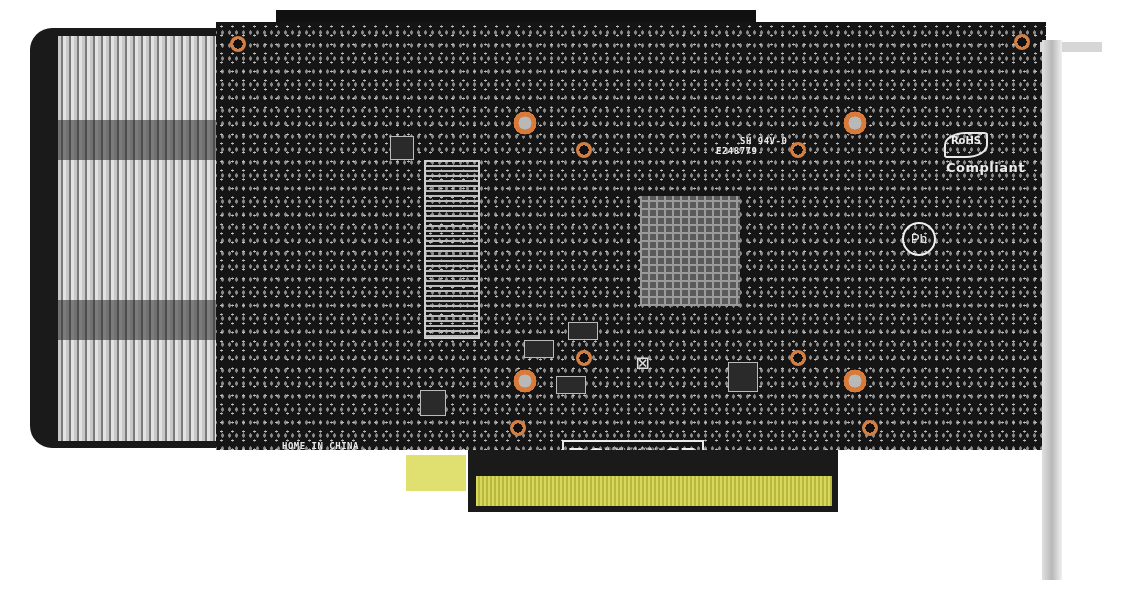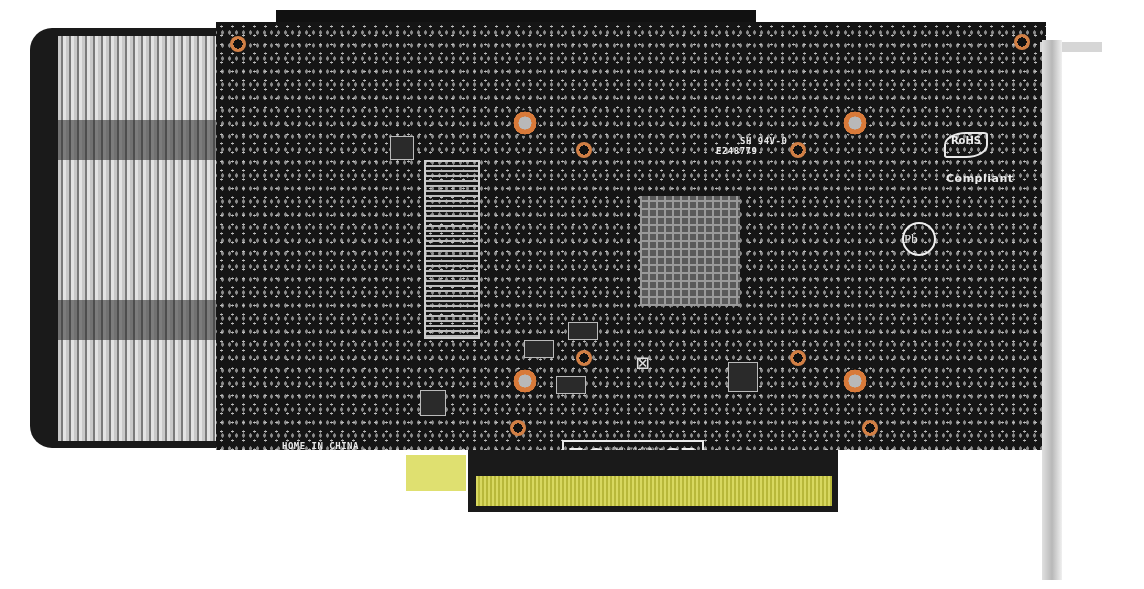--- a/index.html
+++ b/index.html
@@ -28,21 +28,21 @@
   .mem-slot{left:424px;top:160px;width:52px;height:175px;border:2px solid #cfcfcf;
     background:repeating-linear-gradient(0deg,#bbb 0 2px,transparent 2px 5px);}
   .label{color:#eaeaea;font-size:9px;letter-spacing:.5px;white-space:nowrap;font-weight:bold;}
   .fcc-box{left:562px;top:440px;width:138px;height:38px;border:2px solid #eaeaea;}
   .fcc-logo{left:567px;top:444px;font-size:26px;font-weight:bold;color:#eee;font-family:"DejaVu Sans",sans-serif;}
   .ce-logo{left:662px;top:444px;font-size:24px;font-weight:bold;color:#eee;font-family:"DejaVu Sans",sans-serif;}
   .fcc-text{left:600px;font-size:6px;color:#eaeaea;}
   .rohs{left:944px;top:132px;width:40px;height:22px;border:2px solid #e8e8e8;border-radius:50% 10% 50% 10%;
     color:#eee;font-size:10px;font-family:"DejaVu Sans",sans-serif;text-align:center;line-height:13px;font-weight:bold;}
   .pb{left:902px;top:222px;width:30px;height:30px;border:2px solid #eee;border-radius:50%;color:#eee;
-    font-family:Liberation Serif, serif;font-size:13px;line-height:30px;}
+    font-family:Liberation Sans, sans-serif;font-size:13px;text-align:center;line-height:30px;}
   .weee{left:636px;top:350px;font-size:22px;color:#ddd;}
   .chip{background:#2a2a2a;border:1px solid #bbb;}
 </style>
 </head>
 <body>
 
 <div class="abs heatsink"></div>
 <div class="abs fins"></div>
 <div class="abs fins-band" style="top:120px"></div>
 <div class="abs fins-band" style="top:300px"></div>
@@ -82,21 +82,21 @@
 <div class="abs fcc-text" style="top:456px">WITH FCC STANDARDS</div>
 <div class="abs fcc-text" style="top:466px;left:596px">FOR HOME OR OFFICE USE</div>
 <div class="abs ce-logo">CE</div>
 
 <div class="abs label" style="left:740px;top:136px">SH 94V-0</div>
 <div class="abs label" style="left:716px;top:146px">E248779</div>
 
 <div class="abs rohs">
   <span>RoHS</span>
 </div>
-<div class="abs label" style="left:946px;top:172px;font-size:11px;font-family:'DejaVu Sans',sans-serif">Compliant</div>
+<div class="abs label" style="left:946px;top:160px;font-size:13px;font-family:'DejaVu Sans',sans-serif">Compliant</div>
 
 <div class="abs pb">Pb</div>
 <div class="abs weee">⊠</div>
 
 <div class="abs edge"></div>
 <div class="abs tab-left"></div>
 <div class="abs fingers"></div>
 
 <div class="abs bracket-top"></div>
 <div class="abs bracket"></div>

